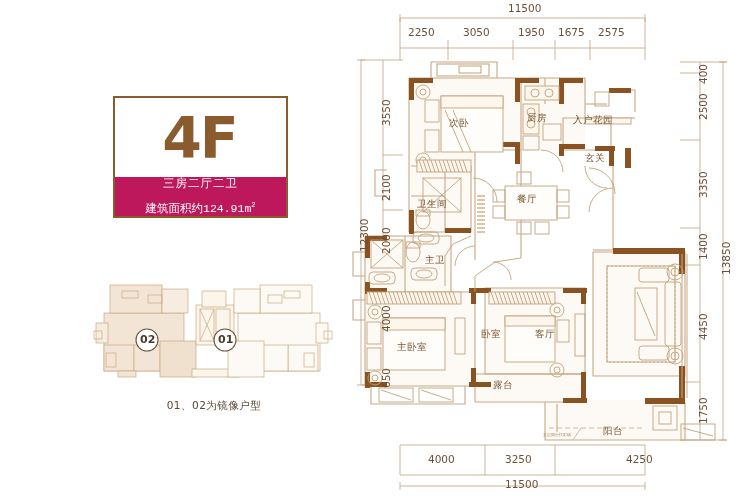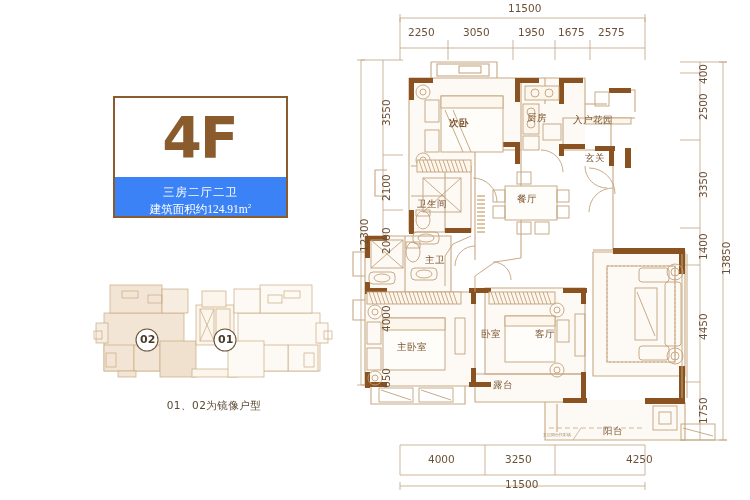--- a/index.html
+++ b/index.html
@@ -67,27 +67,27 @@
     font-size: 24px;
     line-height: 26px;
     font-weight: bold;
     color: #8a5c2d;
     font-family: "DejaVu Sans", sans-serif;
     letter-spacing: 1px;
   }
   #badge-word-2 { border-top: 2px solid #8a5c2d; padding-top: 1px; }
   #badge-bottom {
     height: 39px;
-    background: #3b82f6;
+    background: #be185d;
     color: #ffffff;
     display: flex;
     flex-direction: column;
     align-items: center;
-    justify-content: flex-end;
-    font-family: Liberation Serif, serif;
+    justify-content: space-between;
+    font-family: Liberation Mono, monospace;
   }
   #badge-rooms { font-size: 11.5px; line-height: 14px; letter-spacing: 1px;}
   #badge-area { font-size: 11.5px; line-height: 14px; }
   #badge-area sup { font-size: 7px; }
 
   
   #keyplan-wrap {
     position: absolute;
     left: 88px; top: 283px;
     width: 252px; height: 100px;
@@ -526,21 +526,21 @@
     <div class="dimtxt vert" style="left:352px; top:198px;">3350</div>
     <div class="dimtxt vert" style="left:352px; top:260px;">1400</div>
     <div class="dimtxt vert" style="left:352px; top:340px;">4450</div>
     <div class="dimtxt vert" style="left:352px; top:424px;">1750</div>
 
     <div class="dimtxt" style="left:83px;  top:453px;">4000</div>
     <div class="dimtxt" style="left:160px; top:453px;">3250</div>
     <div class="dimtxt" style="left:238px; top:453px;margin-left:43px;">4250</div>
     <div class="dimtxt" style="left:160px; top:478px;">11500</div>
 
-    <div class="roomlbl" style="left:104px; top:117px;font-weight:bold;">次卧</div>
+    <div class="roomlbl" style="left:104px; top:117px;">次卧</div>
     <div class="roomlbl" style="left:182px; top:112px;">厨房</div>
     <div class="roomlbl" style="left:228px; top:114px;">入户花园</div>
     <div class="roomlbl" style="left:240px; top:152px;">玄关</div>
     <div class="roomlbl" style="left:72px;  top:198px;">卫生间</div>
     <div class="roomlbl" style="left:172px; top:193px;">餐厅</div>
     <div class="roomlbl" style="left:44px;  top:254px;margin-left:36px;">主卫</div>
     <div class="roomlbl" style="left:52px;  top:341px;">主卧室</div>
     <div class="roomlbl" style="left:136px; top:328px;">卧室</div>
     <div class="roomlbl" style="left:190px; top:328px;">客厅</div>
     <div class="roomlbl" style="left:148px; top:379px;">露台</div>

